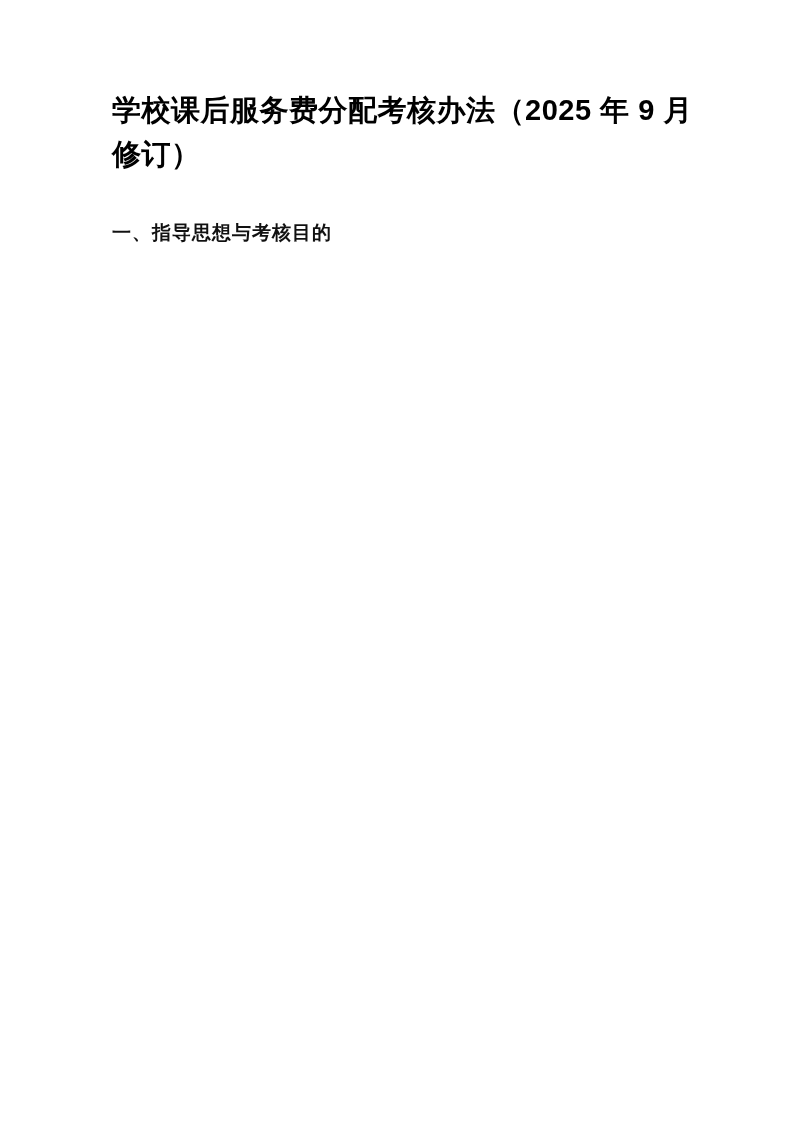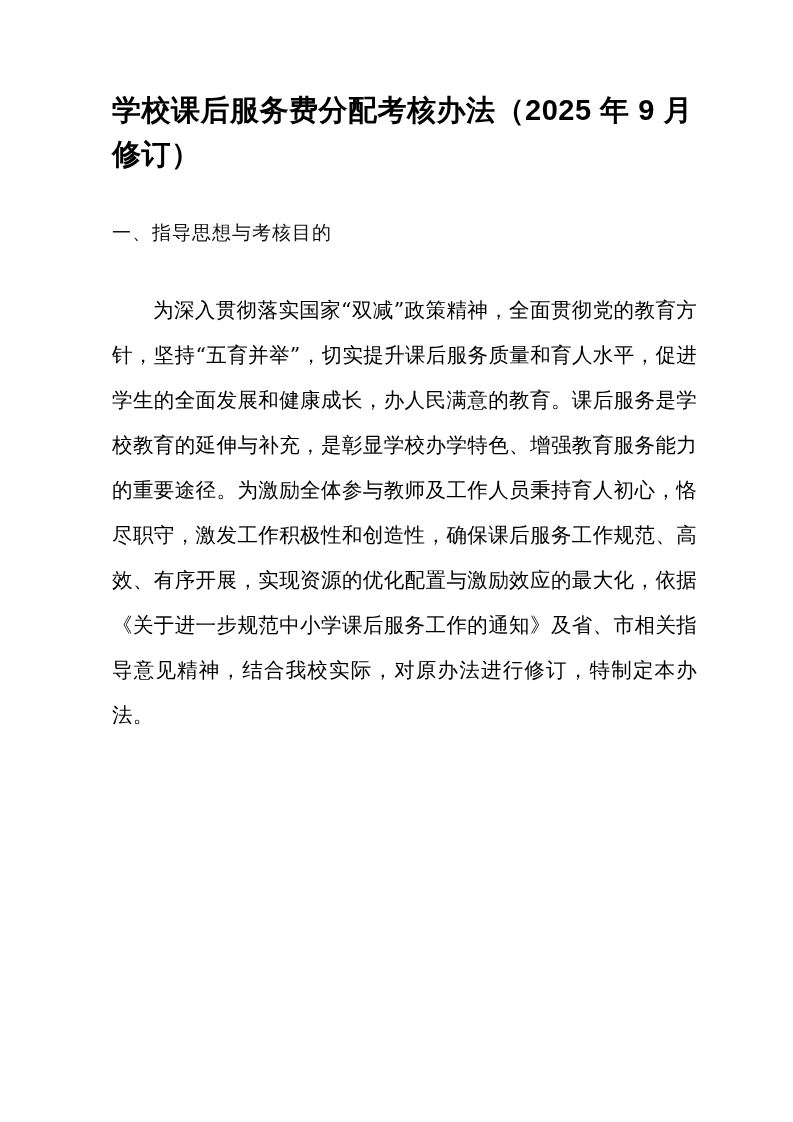--- a/index.html
+++ b/index.html
@@ -28,21 +28,21 @@
     font-size: 29px;
     line-height: 44px;
     letter-spacing: 0.5px;
     margin: 0 0 42px 0;
     color: #000;
   }
   .section-heading {
     font-family: "Liberation Sans", "DejaVu Sans", sans-serif;
     font-size: 19px;
     line-height: 30px;
-    font-weight: normal;
+    font-weight: bold;
     margin: 0 0 40px 0;
     letter-spacing: 1px;
     color: #111;
   }
   .body-para {
     font-family: "DejaVu Serif", "Liberation Serif", serif;
     font-size: 20.5px;
     line-height: 45px;
     text-align: justify;
     text-justify: inter-ideograph;
@@ -57,16 +57,15 @@
 </style>
 </head>
 <body>
 
 <div class="page">
 
   <h1 class="doc-title">学校课后服务费分配考核办法（2025 年 9 月修订）</h1>
 
   <h2 class="section-heading">一、指导思想与考核目的</h2>
 
-  <p class="body-para">为深入贯彻落实国家“双减”政策精神，全面贯彻党的教育方针，坚持“五育并举”，切实提升课后服务质量和育人水平，促进学生的全面发展和健康成长，办人民满意的教育。课后服务是学校教育的延伸与补充，是彰显学校办学特色、增强教育服务能力的重要途径。为激励全体参与教师及工作人员秉持育人初心，恪尽职守，激发工作积极性和创造性，确保课后服务工作规范、高效、有序开展，实现资源的优化配置与激励效应的最大化，依据《关于进一步规范中小学课后服务工作的通知》及省、市相关指导意见精神，结合我校实际，对原办法进行修订，特制定本办法。</p>
 
 
 </div>
 
 </body></html>

